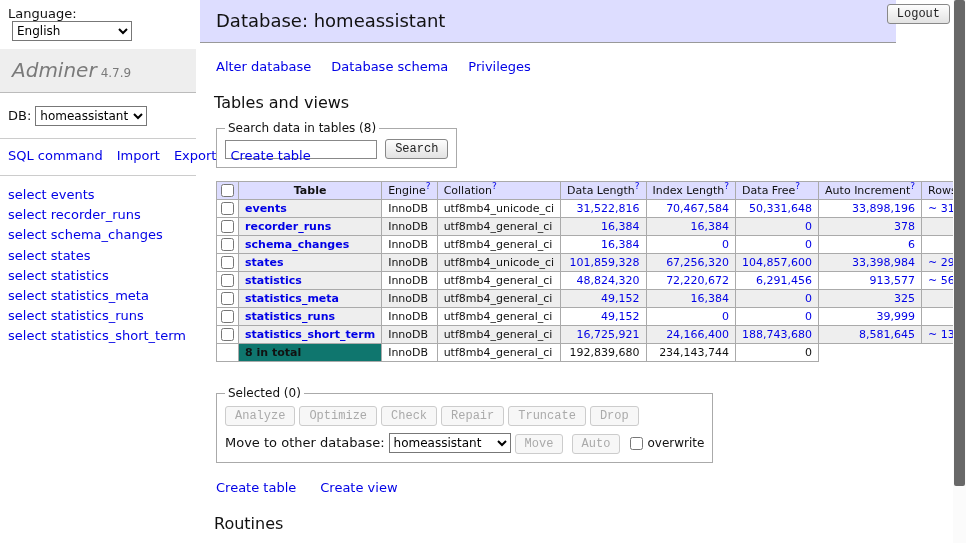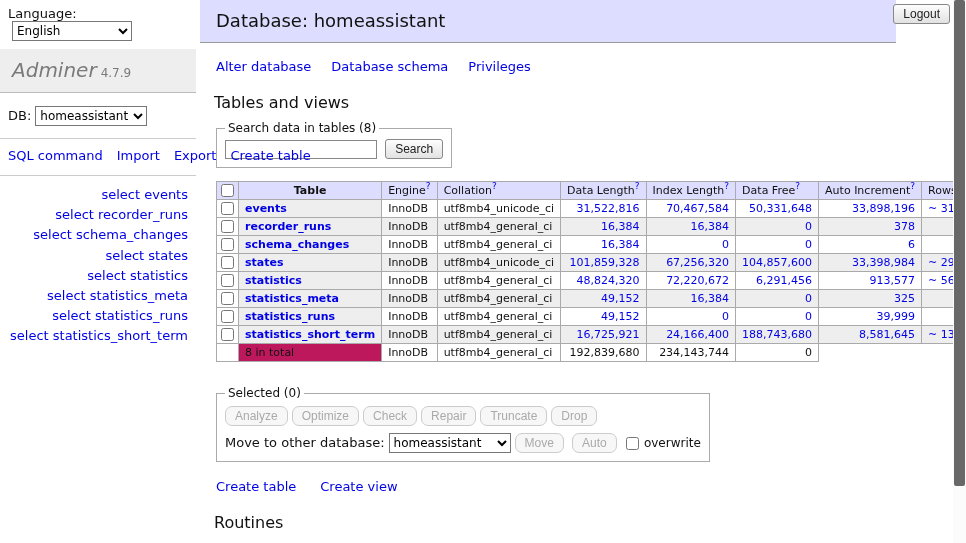--- a/index.html
+++ b/index.html
@@ -7,36 +7,36 @@
   }
   *{box-sizing:border-box;}
   html,body{margin:0;padding:0;}
   body{
     width:966px;height:543px;overflow:hidden;position:relative;
     font-family:"DejaVu Sans","Liberation Sans",sans-serif;font-size:13px;color:#111;background:#fff;
   }
   a{color:var(--link);text-decoration:none;cursor:pointer;}
   select{font-family:inherit;font-size:12px;border:1px solid #777;background:#fff;height:20px;}
   input[type=text]{font-family:inherit;font-size:12px;border:1px solid #888;height:19px;padding:1px 3px;}
-  .btn{font-family:Liberation Sans, sans-serif;font-size:12px;color:#222;padding:2px 9px;
+  .btn{font-family:Liberation Mono, monospace;font-size:12px;color:#222;padding:2px 9px;
        background:linear-gradient(#fdfdfd,#e2e2e2);border:1px solid #888;border-radius:3px;}
-  .btn:disabled{color:#aaa;background:#f7f7f7;border-color:#ccc;border-radius:7px;}
+  .btn:disabled{color:#aaa;background:#f7f7f7;border-color:#ccc;}
   
   .sidebar{position:absolute;left:0;top:0;width:196px;height:100%;background:#fff;}
   .lang-row{padding:6px 8px 8px;font-size:13px;}
   .lang-row select{width:120px;margin-left:4px;}
   .brand{margin:0;background:var(--panel);border-bottom:1px solid #bbb;
          padding:9px 12px 10px;font-size:20px;font-weight:normal;font-style:italic;color:#7a7a7a;}
   .brand .version{font-size:12px;font-style:normal;color:#7a7a7a;margin-left:4px;}
   .db-row{padding:13px 8px 12px;font-size:13px;}
   .db-row select{width:112px;margin-left:4px;}
   .sb-actions{padding:7px 8px 9px;border-top:1px solid #ccc;border-bottom:1px solid #ccc;line-height:1.55;}
   .sb-actions a{margin-right:14px;white-space:nowrap;}
   .sb-tables{padding:9px 8px;line-height:1.55;}
-  .sb-tables a{display:block;text-align:right;}
+  .sb-tables a{display:block;}
   
   .content{margin-left:200px;margin-right:70px;}
   .topbar{height:27px;}
   .breadcrumb{display:inline-block;background:var(--panel);padding:4px 12px 5px;margin-left:8px;font-size:13px;}
   .breadcrumb .sep{color:#222;margin:0 4px;}
   .logout-wrap{position:absolute;top:4px;right:16px;}
   .page-title{margin:0;background:var(--accent);border-bottom:1px solid var(--darkborder);
               padding:10px 16px 11px;font-size:18px;font-weight:normal;color:#111;}
   .subnav{margin:16px 0 0 16px;}
   .subnav a{margin-right:20px;}
@@ -51,21 +51,21 @@
   thead th,thead td{background:var(--accent);font-weight:normal;text-align:left;}
   thead th.bold{font-weight:bold;text-align:center;}
   thead .chk,tbody .chk{text-align:center;padding:1px 3px;background:#fff;}
   thead .chk{background:var(--accent);}
   tbody th{background:var(--panel);text-align:left;}
   tbody th a{font-weight:bold;}
   tr.odd td:not(.chk){background:var(--panel);}
   td.num{text-align:right;}
   sup.help{font-size:9px;vertical-align:super;line-height:0;}
   sup.help a{color:var(--link);}
-  tr.total th{background:#be185d;font-weight:normal;color:#111;}
+  tr.total th{background:#0f766e;font-weight:bold;color:#111;}
   tr.total td{color:#111;}
   input[type=checkbox]{width:13px;height:13px;margin:1px;vertical-align:middle;}
   
   .selected-fieldset{margin-top:24px;}
   .selected-fieldset .row1{margin:2px 0 7px;}
   .selected-fieldset .btn{margin-right:4px;}
   .move-row{font-size:13px;}
   .move-row select{width:122px;margin:0 4px;}
   .move-row label{font-size:12px;margin-left:4px;}
   .links-row{margin:17px 0 0 16px;}

